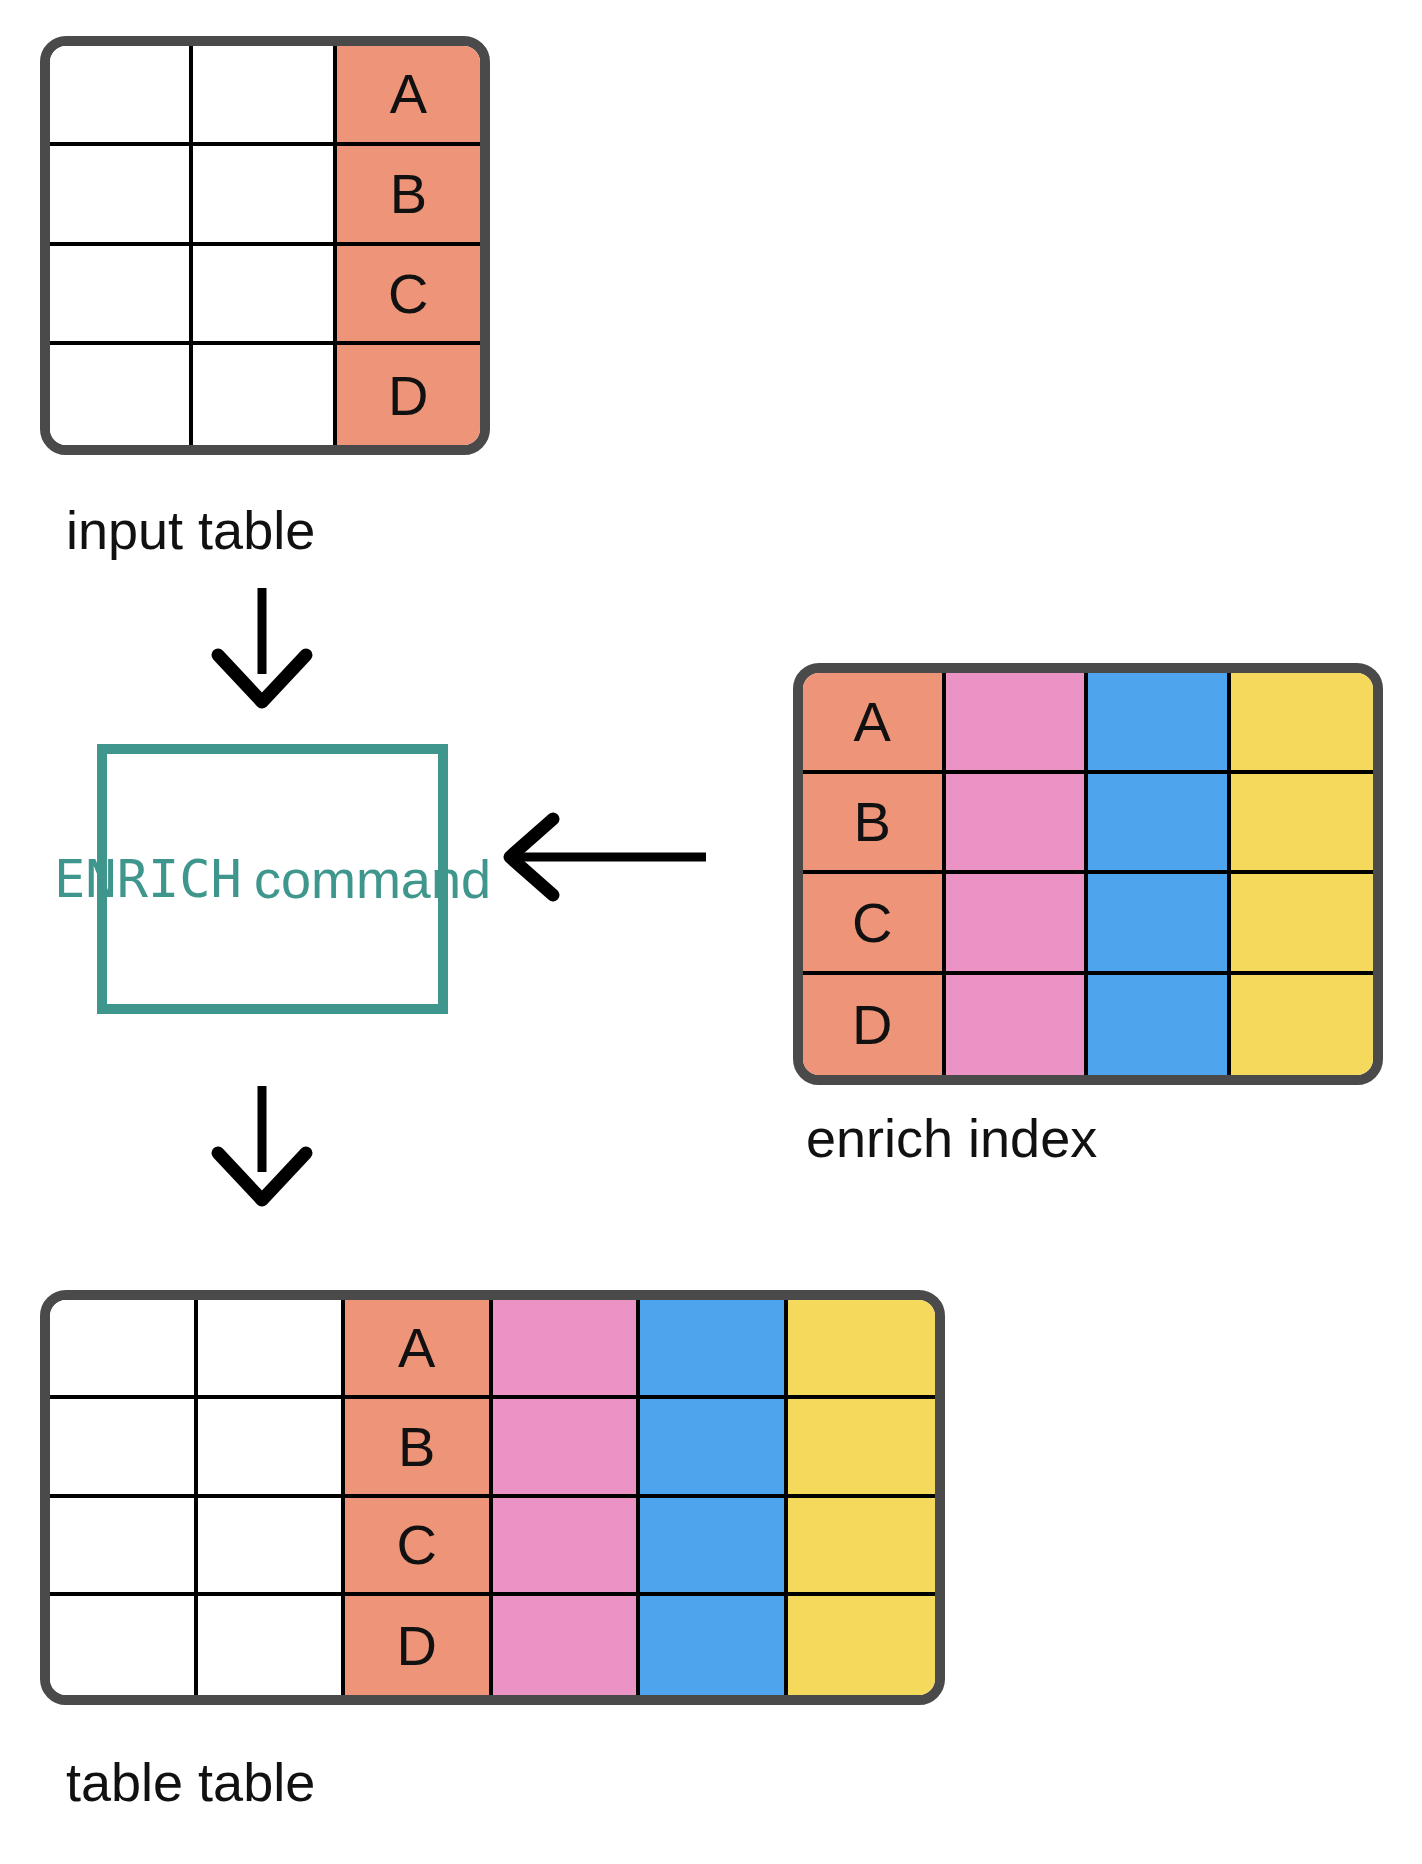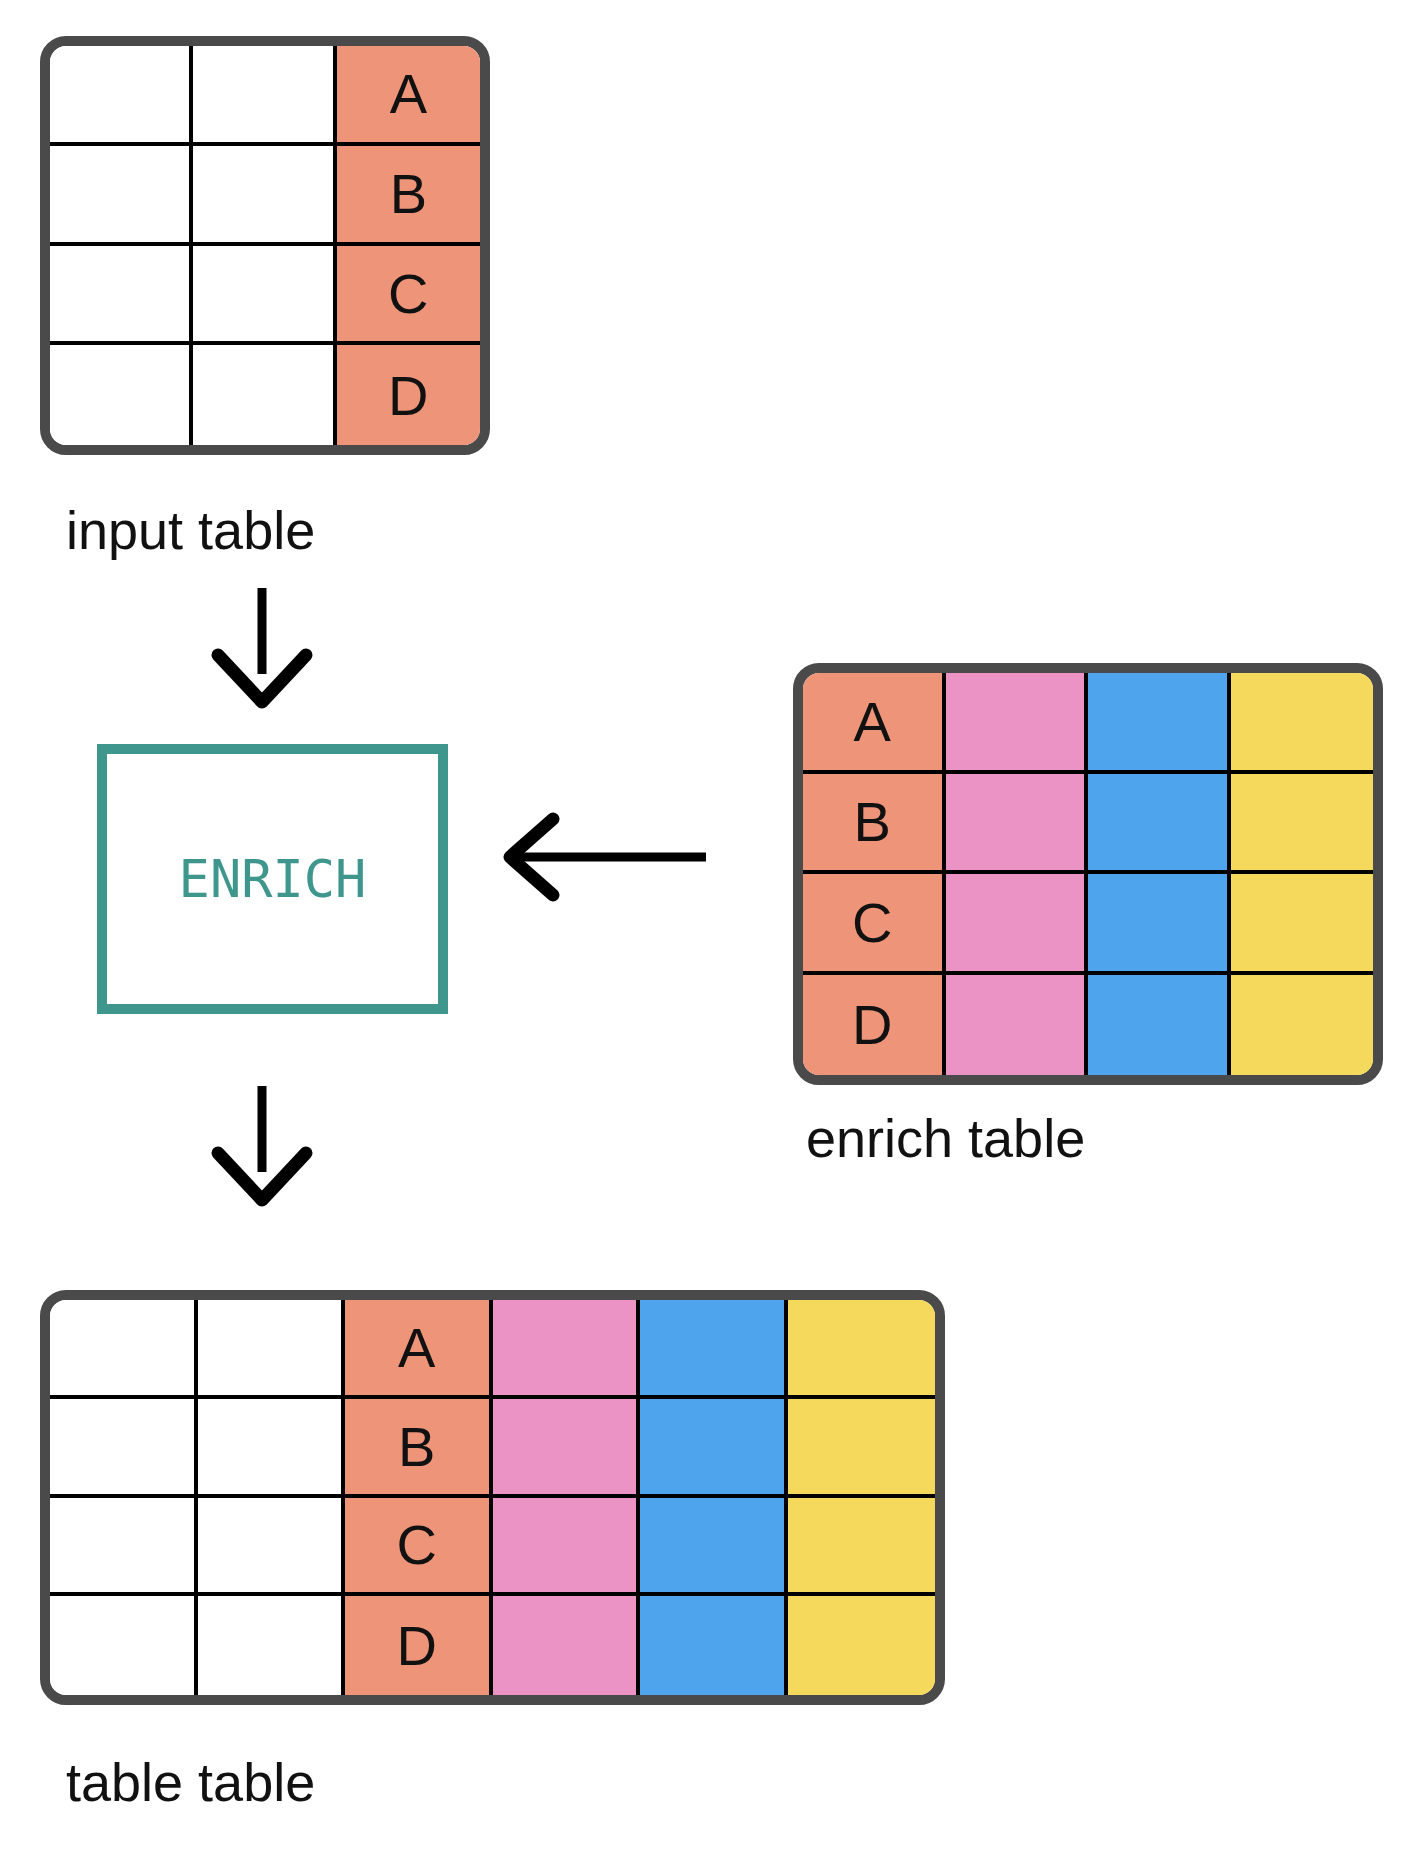--- a/index.html
+++ b/index.html
@@ -96,20 +96,21 @@
   </div>
 <div class="caption" id="input-caption">input table</div>
 
 <svg class="arrow" id="arrow-1" width="130" height="130" viewBox="0 0 130 130">
   <line x1="65" y1="6" x2="65" y2="92" stroke="#000000" stroke-width="9"></line>
   <polyline points="21,73 65,120 109,73" fill="none" stroke="#000000" stroke-width="13" stroke-linecap="round" stroke-linejoin="round"></polyline>
 </svg>
 
 <div id="enrich-box">
   <div class="l1">ENRICH</div>
+  <div class="l2">command</div>
 </div>
 
 <svg class="arrow" id="arrow-2" width="215" height="94" viewBox="0 0 215 94">
   <line x1="210" y1="47" x2="22" y2="47" stroke="#000000" stroke-width="9"></line>
   <polyline points="57,9 14,47 57,85" fill="none" stroke="#000000" stroke-width="13" stroke-linecap="round" stroke-linejoin="round"></polyline>
 </svg>
 
 <div class="dtable" id="enrich-table" style="grid-template-columns: repeat(4, 1fr); grid-template-rows: repeat(4, 1fr);">
     <div class="cell br bb" style="background: rgb(238, 148, 120);">A</div>
     <div class="cell br bb" style="background: rgb(236, 147, 197);"></div>
@@ -121,21 +122,21 @@
     <div class="cell bb" style="background: rgb(245, 217, 92);"></div>
     <div class="cell br bb" style="background: rgb(238, 148, 120);">C</div>
     <div class="cell br bb" style="background: rgb(236, 147, 197);"></div>
     <div class="cell br bb" style="background: rgb(78, 165, 238);"></div>
     <div class="cell bb" style="background: rgb(245, 217, 92);"></div>
     <div class="cell br" style="background: rgb(238, 148, 120);">D</div>
     <div class="cell br" style="background: rgb(236, 147, 197);"></div>
     <div class="cell br" style="background: rgb(78, 165, 238);"></div>
     <div class="cell" style="background: rgb(245, 217, 92);"></div>
   </div>
-<div class="caption" id="enrich-caption">enrich table</div>
+<div class="caption" id="enrich-caption">enrich index</div>
 
 <svg class="arrow" id="arrow-3" width="130" height="130" viewBox="0 0 130 130">
   <line x1="65" y1="6" x2="65" y2="92" stroke="#000000" stroke-width="9"></line>
   <polyline points="21,73 65,120 109,73" fill="none" stroke="#000000" stroke-width="13" stroke-linecap="round" stroke-linejoin="round"></polyline>
 </svg>
 
 <div class="dtable" id="output-table" style="grid-template-columns: repeat(6, 1fr); grid-template-rows: repeat(4, 1fr);">
     <div class="cell br bb" style="background: rgb(255, 255, 255);"></div>
     <div class="cell br bb" style="background: rgb(255, 255, 255);"></div>
     <div class="cell br bb" style="background: rgb(238, 148, 120);">A</div>

